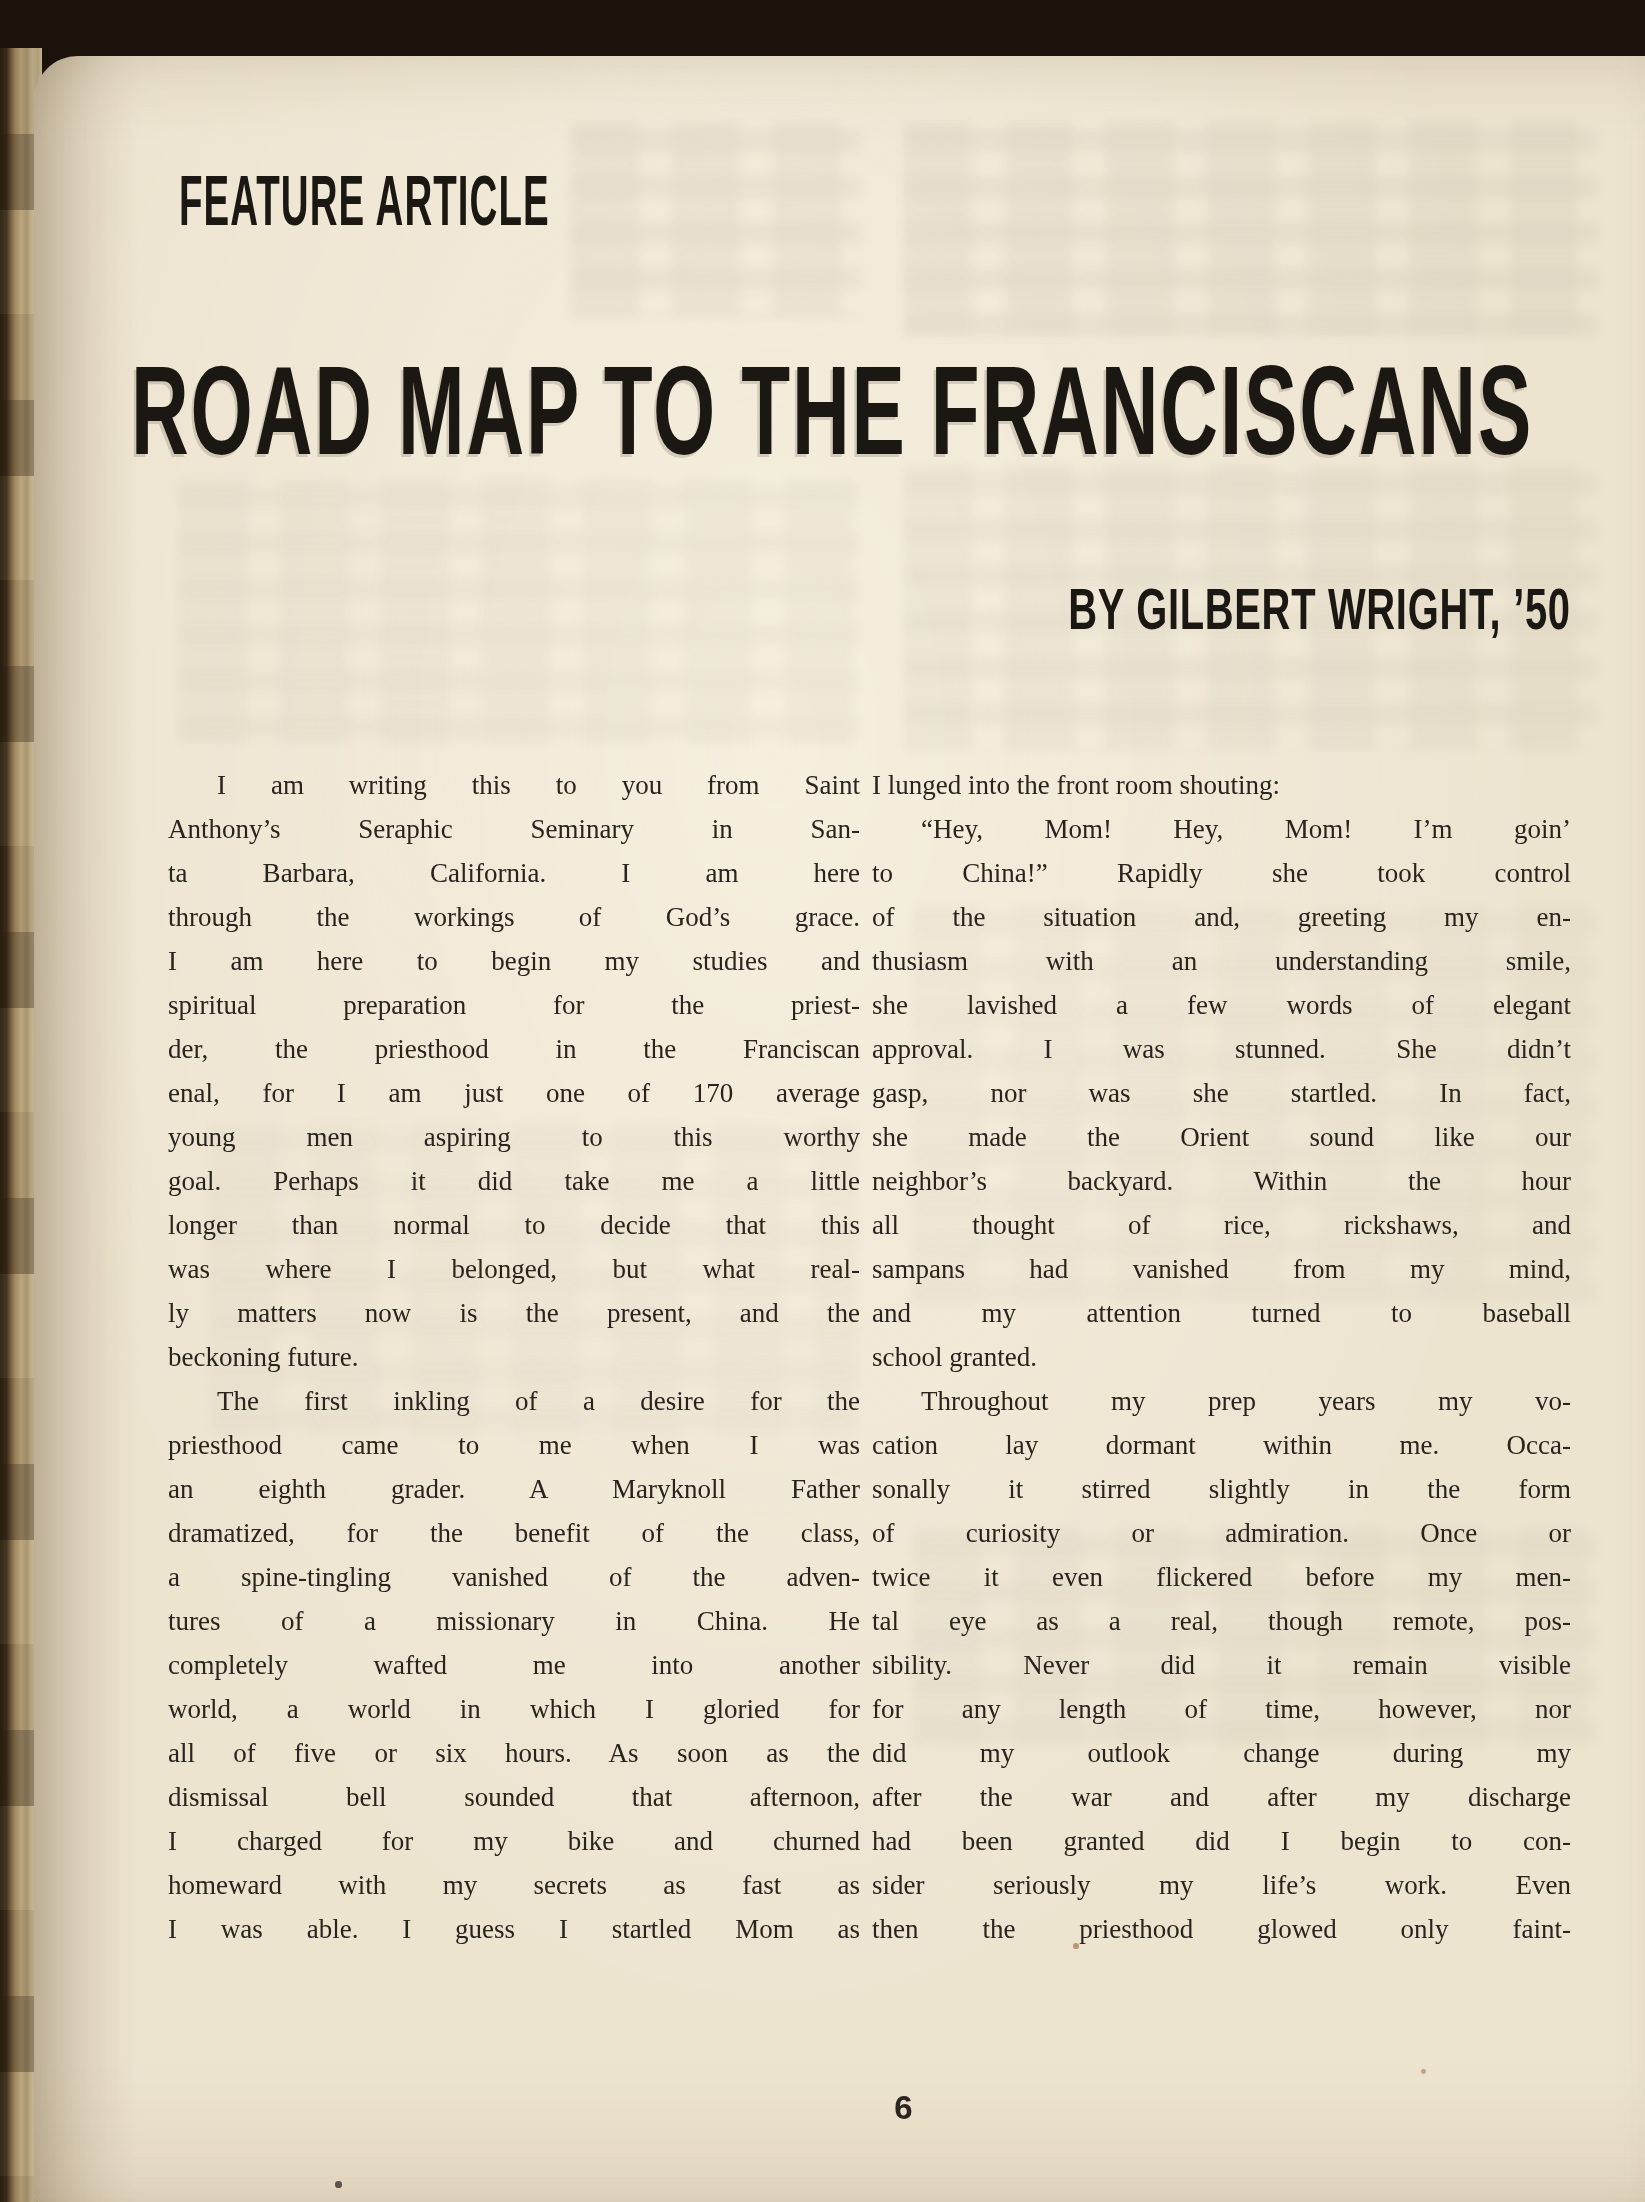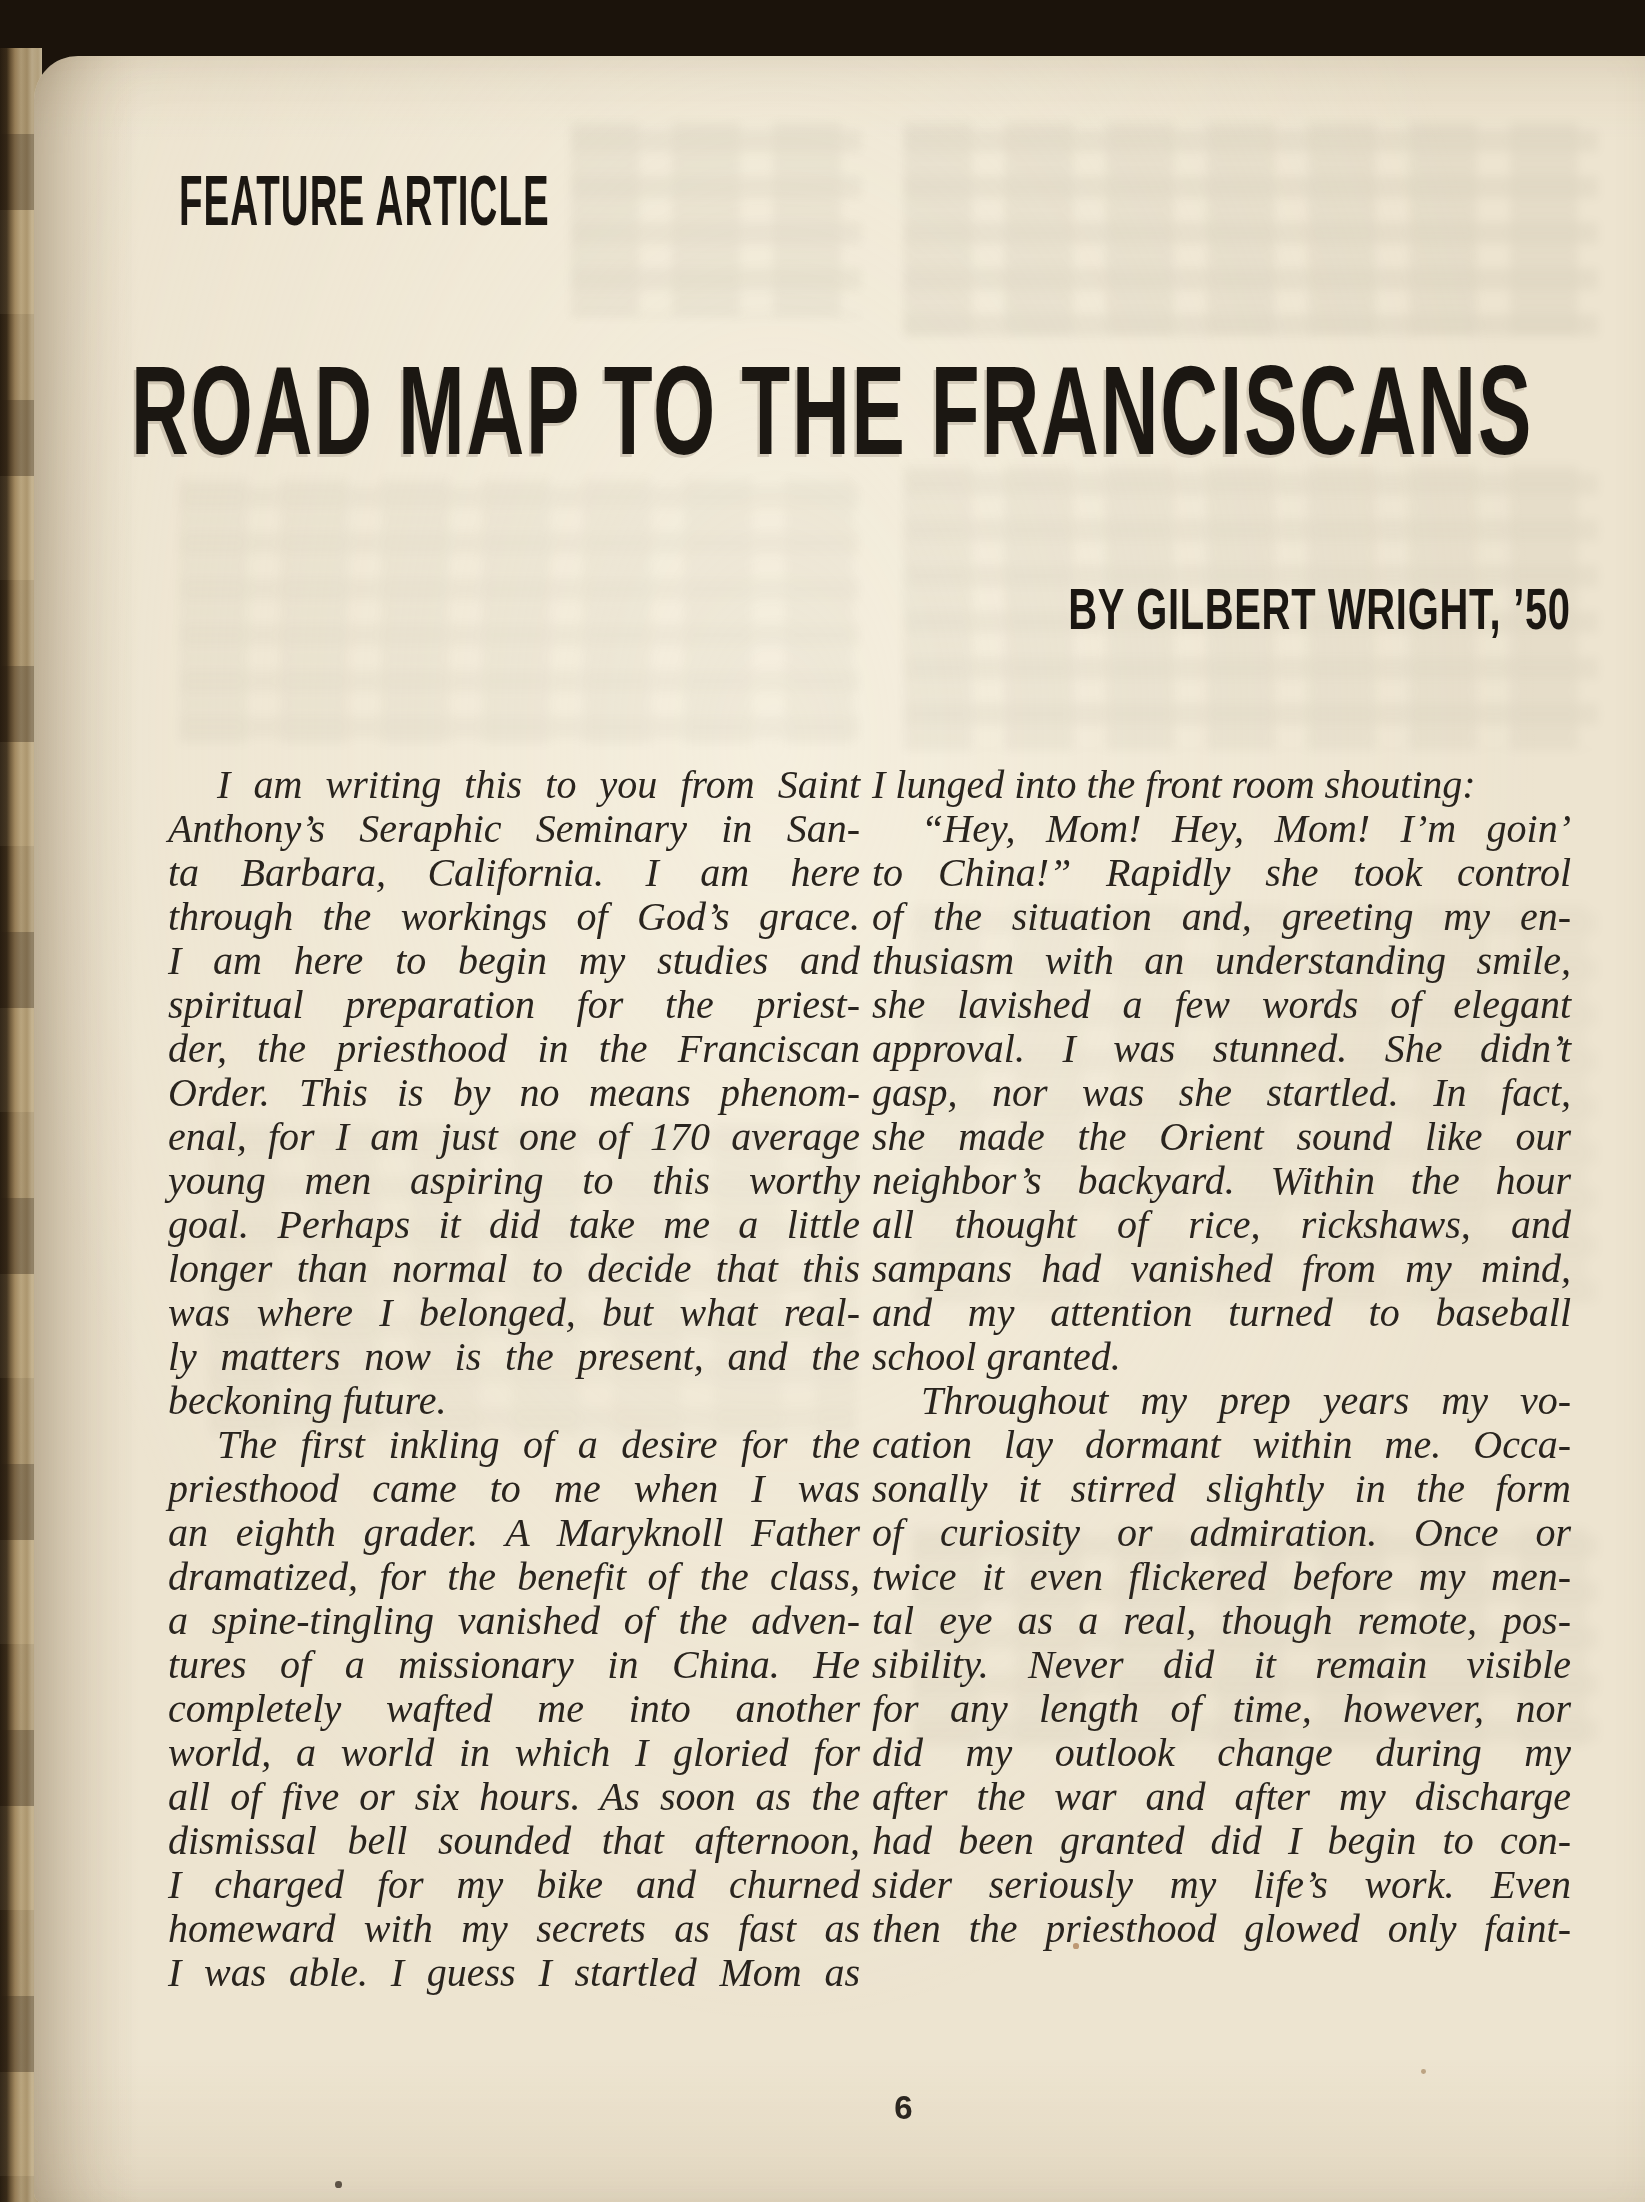--- a/index.html
+++ b/index.html
@@ -69,21 +69,21 @@
     font-family:"Liberation Sans", sans-serif;font-weight:bold;
     font-size:57px;line-height:1;color:var(--heading_ink,#1b1712);
     transform:scaleX(0.70);transform-origin:right top;
     white-space:nowrap;letter-spacing:1px;
   }
 
   
   .col{
     position:absolute;top:715px;
     color:var(--ink,#29241e);
-    font-size:40px;line-height:44px;font-style:italic;
+    font-size:27px;line-height:44px;
   }
   .col.left{left:168px;width:692px;}
   .col.right{left:872px;width:699px;}
   .line{
     text-align:justify;text-align-last:justify;
     height:44px;
   }
   .line.flush{text-align-last:left;}
   .line.indent{padding-left:49px;}
 
@@ -122,21 +122,20 @@
   <div class="byline">BY GILBERT WRIGHT, ’50</div>
 
   <div class="col left">
       <div class="line indent">I am writing this to you from Saint</div>
       <div class="line">Anthony’s Seraphic Seminary in San-</div>
       <div class="line">ta Barbara, California.  I am here</div>
       <div class="line">through the workings of God’s grace.</div>
       <div class="line">I am here to begin my studies and</div>
       <div class="line">spiritual preparation for the priest-</div>
       <div class="line">der, the priesthood in the Franciscan</div>
-      <div class="line">Order.  This is by no means phenom-</div>
       <div class="line">enal, for I am just one of 170 average</div>
       <div class="line">young men aspiring to this worthy</div>
       <div class="line">goal.  Perhaps it did take me a little</div>
       <div class="line">longer than normal to decide that this</div>
       <div class="line">was where I belonged, but what real-</div>
       <div class="line">ly matters now is the present, and the</div>
       <div class="line flush">beckoning future.</div>
       <div class="line indent">The first inkling of a desire for the</div>
       <div class="line">priesthood came to me when I was</div>
       <div class="line">an eighth grader.  A Maryknoll Father</div>

